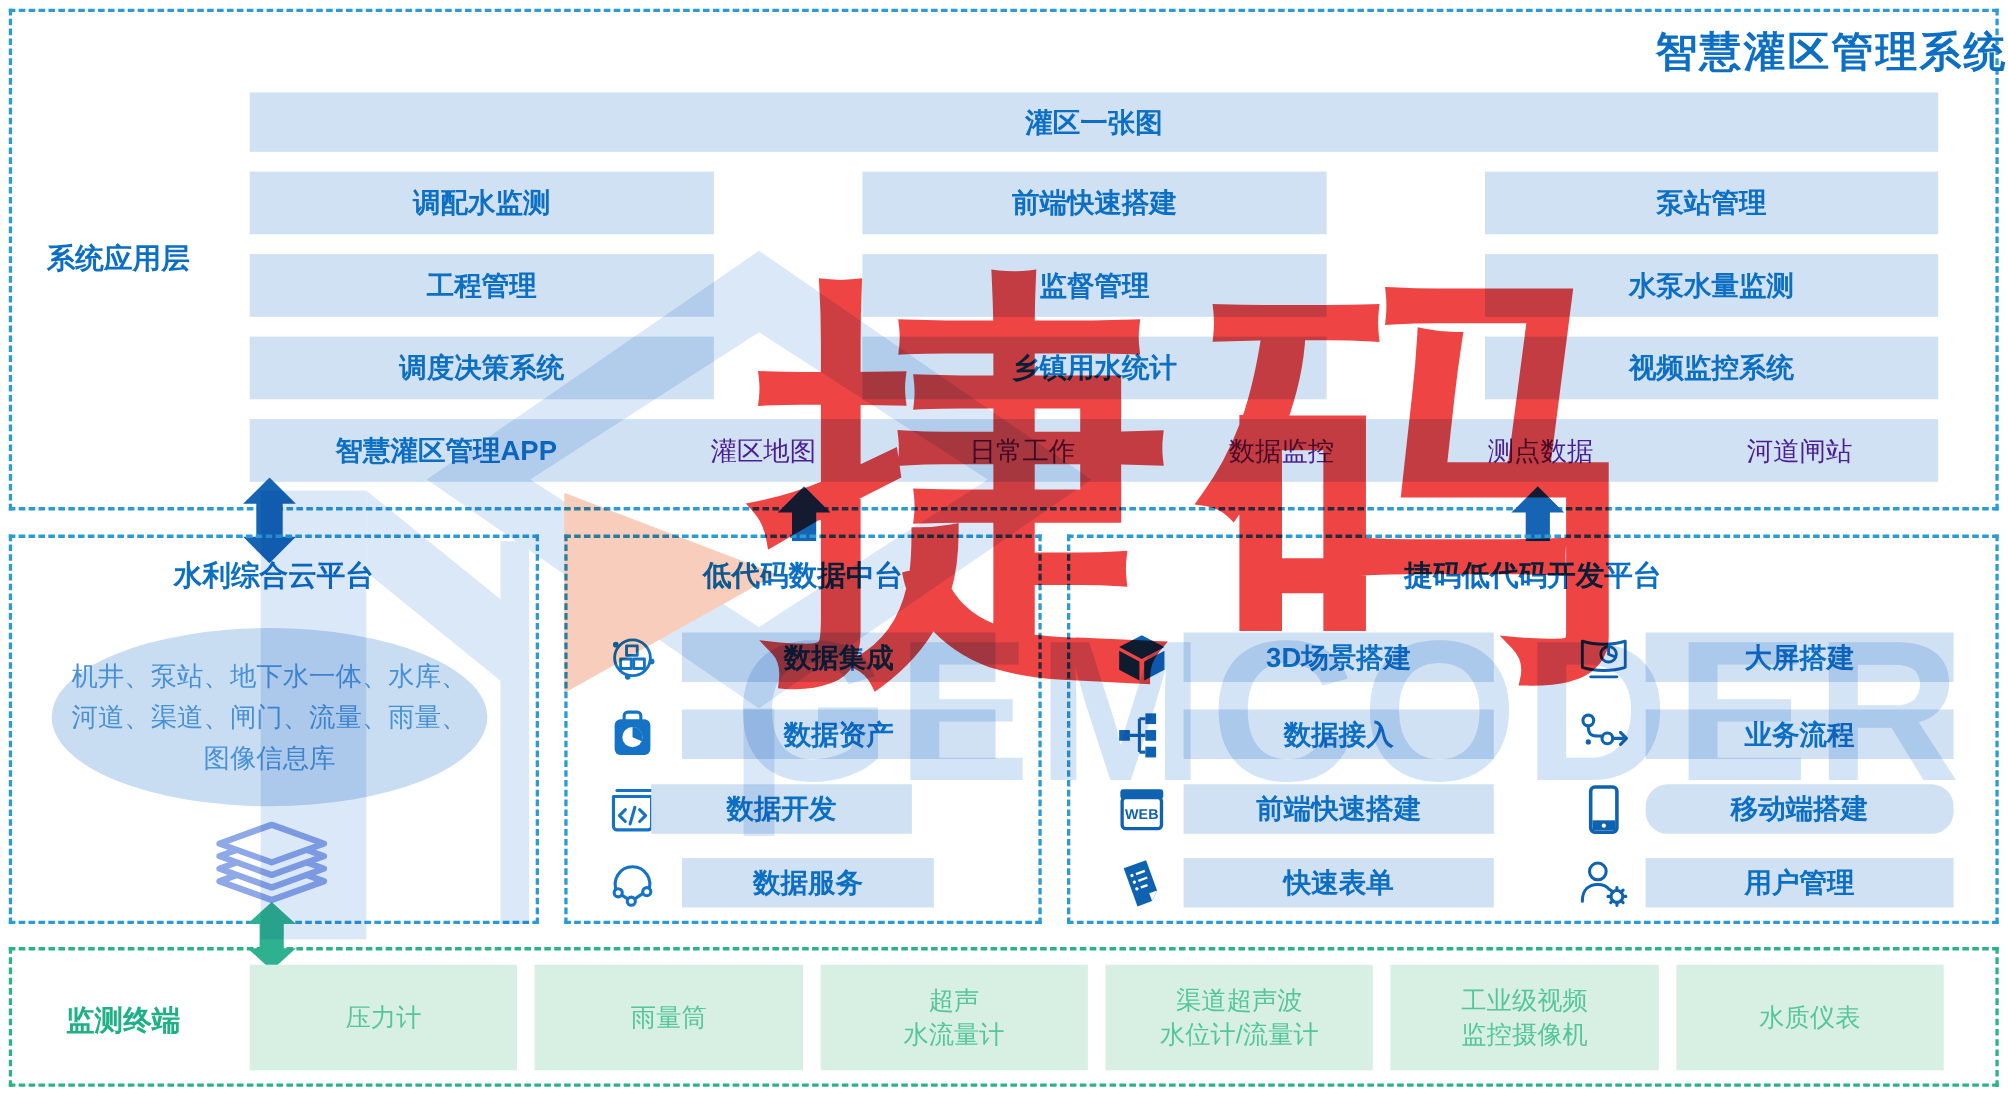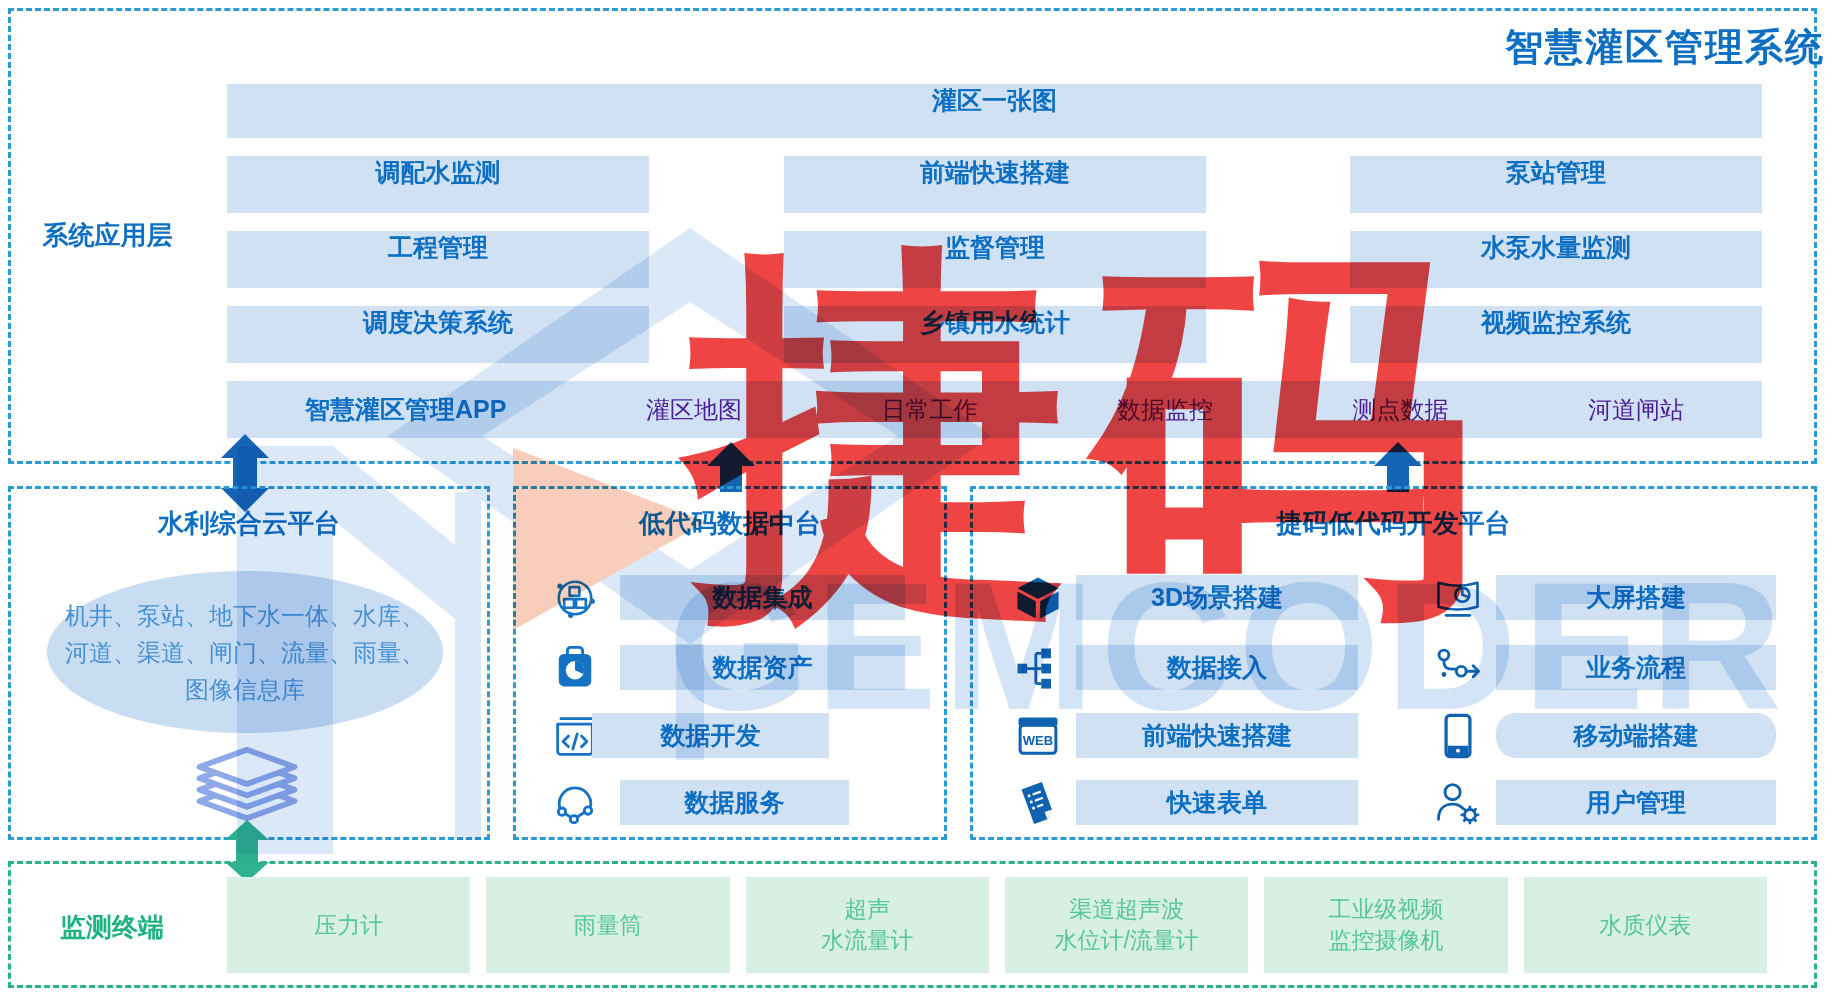--- a/index.html
+++ b/index.html
@@ -5,21 +5,21 @@
   html,body{margin:0;padding:0;background:#ffffff;}
   body{font-family:"Liberation Sans","DejaVu Sans",sans-serif;}
   .canvas{position:relative;width:1825px;height:995px;background:#fff;overflow:hidden;}
   .abs{position:absolute;}
   
   .frame-blue{border:3px dashed #2a9bd5;box-sizing:border-box;background:transparent;}
   .frame-green{border:3px dashed #2bb28b;box-sizing:border-box;}
   
   .page-title{left:0;top:22px;width:100%;text-align:right;font-size:38px;font-weight:bold;color:#0d6fc3;letter-spacing:2px;font-family:Liberation Serif, serif;}
   .sys-label{left:20px;top:218px;width:175px;text-align:center;font-size:26px;font-weight:bold;color:#0d6fc3;}
-  .bluebar{background:#cfe1f3;display:flex;align-items:flex-start;justify-content:center;
+  .bluebar{background:#cfe1f3;display:flex;align-items:center;justify-content:center;
            font-size:25px;font-weight:bold;color:#0d6fc3;box-sizing:border-box;}
   .banner{left:227px;top:84px;width:1535px;height:54px;}
   .gbox{height:57px;}
   .r0{top:156px;} .r1{top:231px;} .r2{top:306px;}
   .c0{left:227px;width:422px;} .c1{left:784px;width:422px;} .c2{left:1350px;width:412px;}
   .appbar{left:227px;top:381px;width:1535px;height:57px;background:#cfe1f3;display:flex;align-items:center;
           justify-content:space-between;padding:0 78px;box-sizing:border-box;}
   .appbar span{font-size:24px;color:#4c1d95;white-space:nowrap;}
   .appbar span:first-child{font-weight:bold;color:#0d6fc3;font-size:25px;}
   

